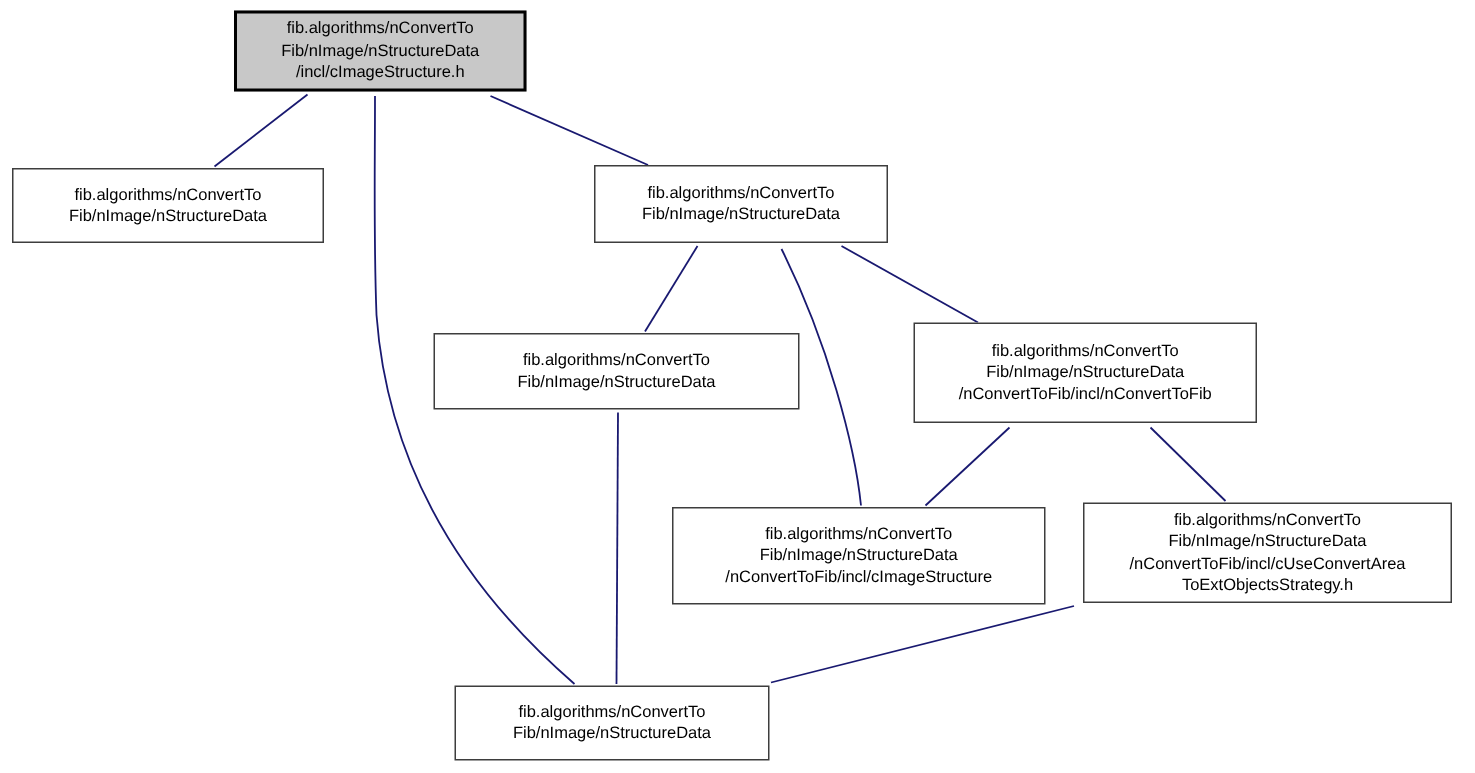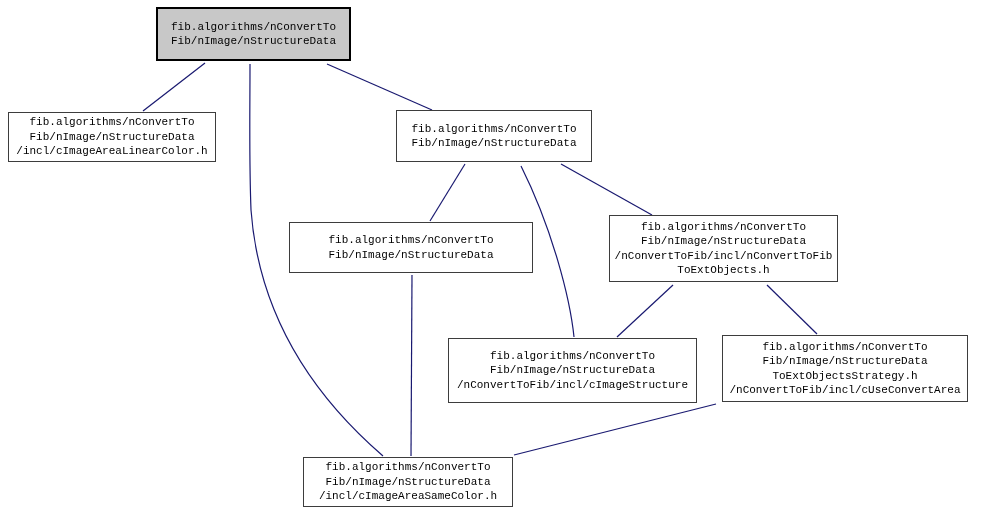--- a/index.html
+++ b/index.html
@@ -1,18 +1,18 @@
 <!DOCTYPE html>
 <html><head>
 <meta charset="utf-8">
 <style>
   html,body{margin:0;padding:0;background:#ffffff;}
   .canvas{
     position:relative;width:983px;height:515px;background:#ffffff;overflow:hidden;
-    font-family:Liberation Mono, monospace;
+    font-family:Liberation Sans, sans-serif;
   }
   .edges{position:absolute;left:0;top:0;width:983px;height:515px;}
   .edges path{fill:none;stroke-width:1.2px;}
   .node{
     position:absolute;box-sizing:border-box;background:#ffffff;
     border:1px solid #3d3d3d;color:#000000;
     display:flex;flex-direction:column;justify-content:center;
     text-align:center;font-size:11px;line-height:14.5px;cursor:pointer;
   }
   .node.highlighted{background:#c8c8c8;border:2px solid #000000;cursor:default;}
@@ -38,50 +38,48 @@
         <path d="M574,337 C570,298 552,228 521,166" stroke="#191970" marker-end="url(#arrowhead)"></path>
         <path d="M652,215 L561,164" stroke="#191970" marker-end="url(#arrowhead)"></path>
         <path d="M617,337 L673,285" stroke="#191970" marker-end="url(#arrowhead)"></path>
         <path d="M817,334 L767,285" stroke="#191970" marker-end="url(#arrowhead)"></path>
       </g>
   </svg>
   <div id="node-layer">
       <div class="node highlighted" style="left: 156px; top: 7px; width: 195px; height: 54px;">
         <span>fib.algorithms/nConvertTo</span>
         <span>Fib/nImage/nStructureData</span>
+        <span>/incl/cImageStructure.h</span>
       </div>
       <div class="node" style="left: 8px; top: 112px; width: 208px; height: 50px;">
         <span>fib.algorithms/nConvertTo</span>
         <span>Fib/nImage/nStructureData</span>
-        <span>/incl/cImageAreaLinearColor.h</span>
       </div>
       <div class="node" style="left: 396px; top: 110px; width: 196px; height: 52px;">
         <span>fib.algorithms/nConvertTo</span>
         <span>Fib/nImage/nStructureData</span>
       </div>
       <div class="node" style="left: 289px; top: 222px; width: 244px; height: 51px;">
         <span>fib.algorithms/nConvertTo</span>
         <span>Fib/nImage/nStructureData</span>
       </div>
       <div class="node" style="left: 609px; top: 215px; width: 229px; height: 67px;">
         <span>fib.algorithms/nConvertTo</span>
         <span>Fib/nImage/nStructureData</span>
         <span>/nConvertToFib/incl/nConvertToFib</span>
-        <span>ToExtObjects.h</span>
       </div>
       <div class="node" style="left: 448px; top: 338px; width: 249px; height: 65px;">
         <span>fib.algorithms/nConvertTo</span>
         <span>Fib/nImage/nStructureData</span>
         <span>/nConvertToFib/incl/cImageStructure</span>
       </div>
       <div class="node" style="left: 722px; top: 335px; width: 246px; height: 67px;">
         <span>fib.algorithms/nConvertTo</span>
         <span>Fib/nImage/nStructureData</span>
+        <span>/nConvertToFib/incl/cUseConvertArea</span>
         <span>ToExtObjectsStrategy.h</span>
-        <span>/nConvertToFib/incl/cUseConvertArea</span>
       </div>
       <div class="node" style="left: 303px; top: 457px; width: 210px; height: 50px;">
         <span>fib.algorithms/nConvertTo</span>
         <span>Fib/nImage/nStructureData</span>
-        <span>/incl/cImageAreaSameColor.h</span>
       </div>
     </div>
 </div>
 
 </body></html>

